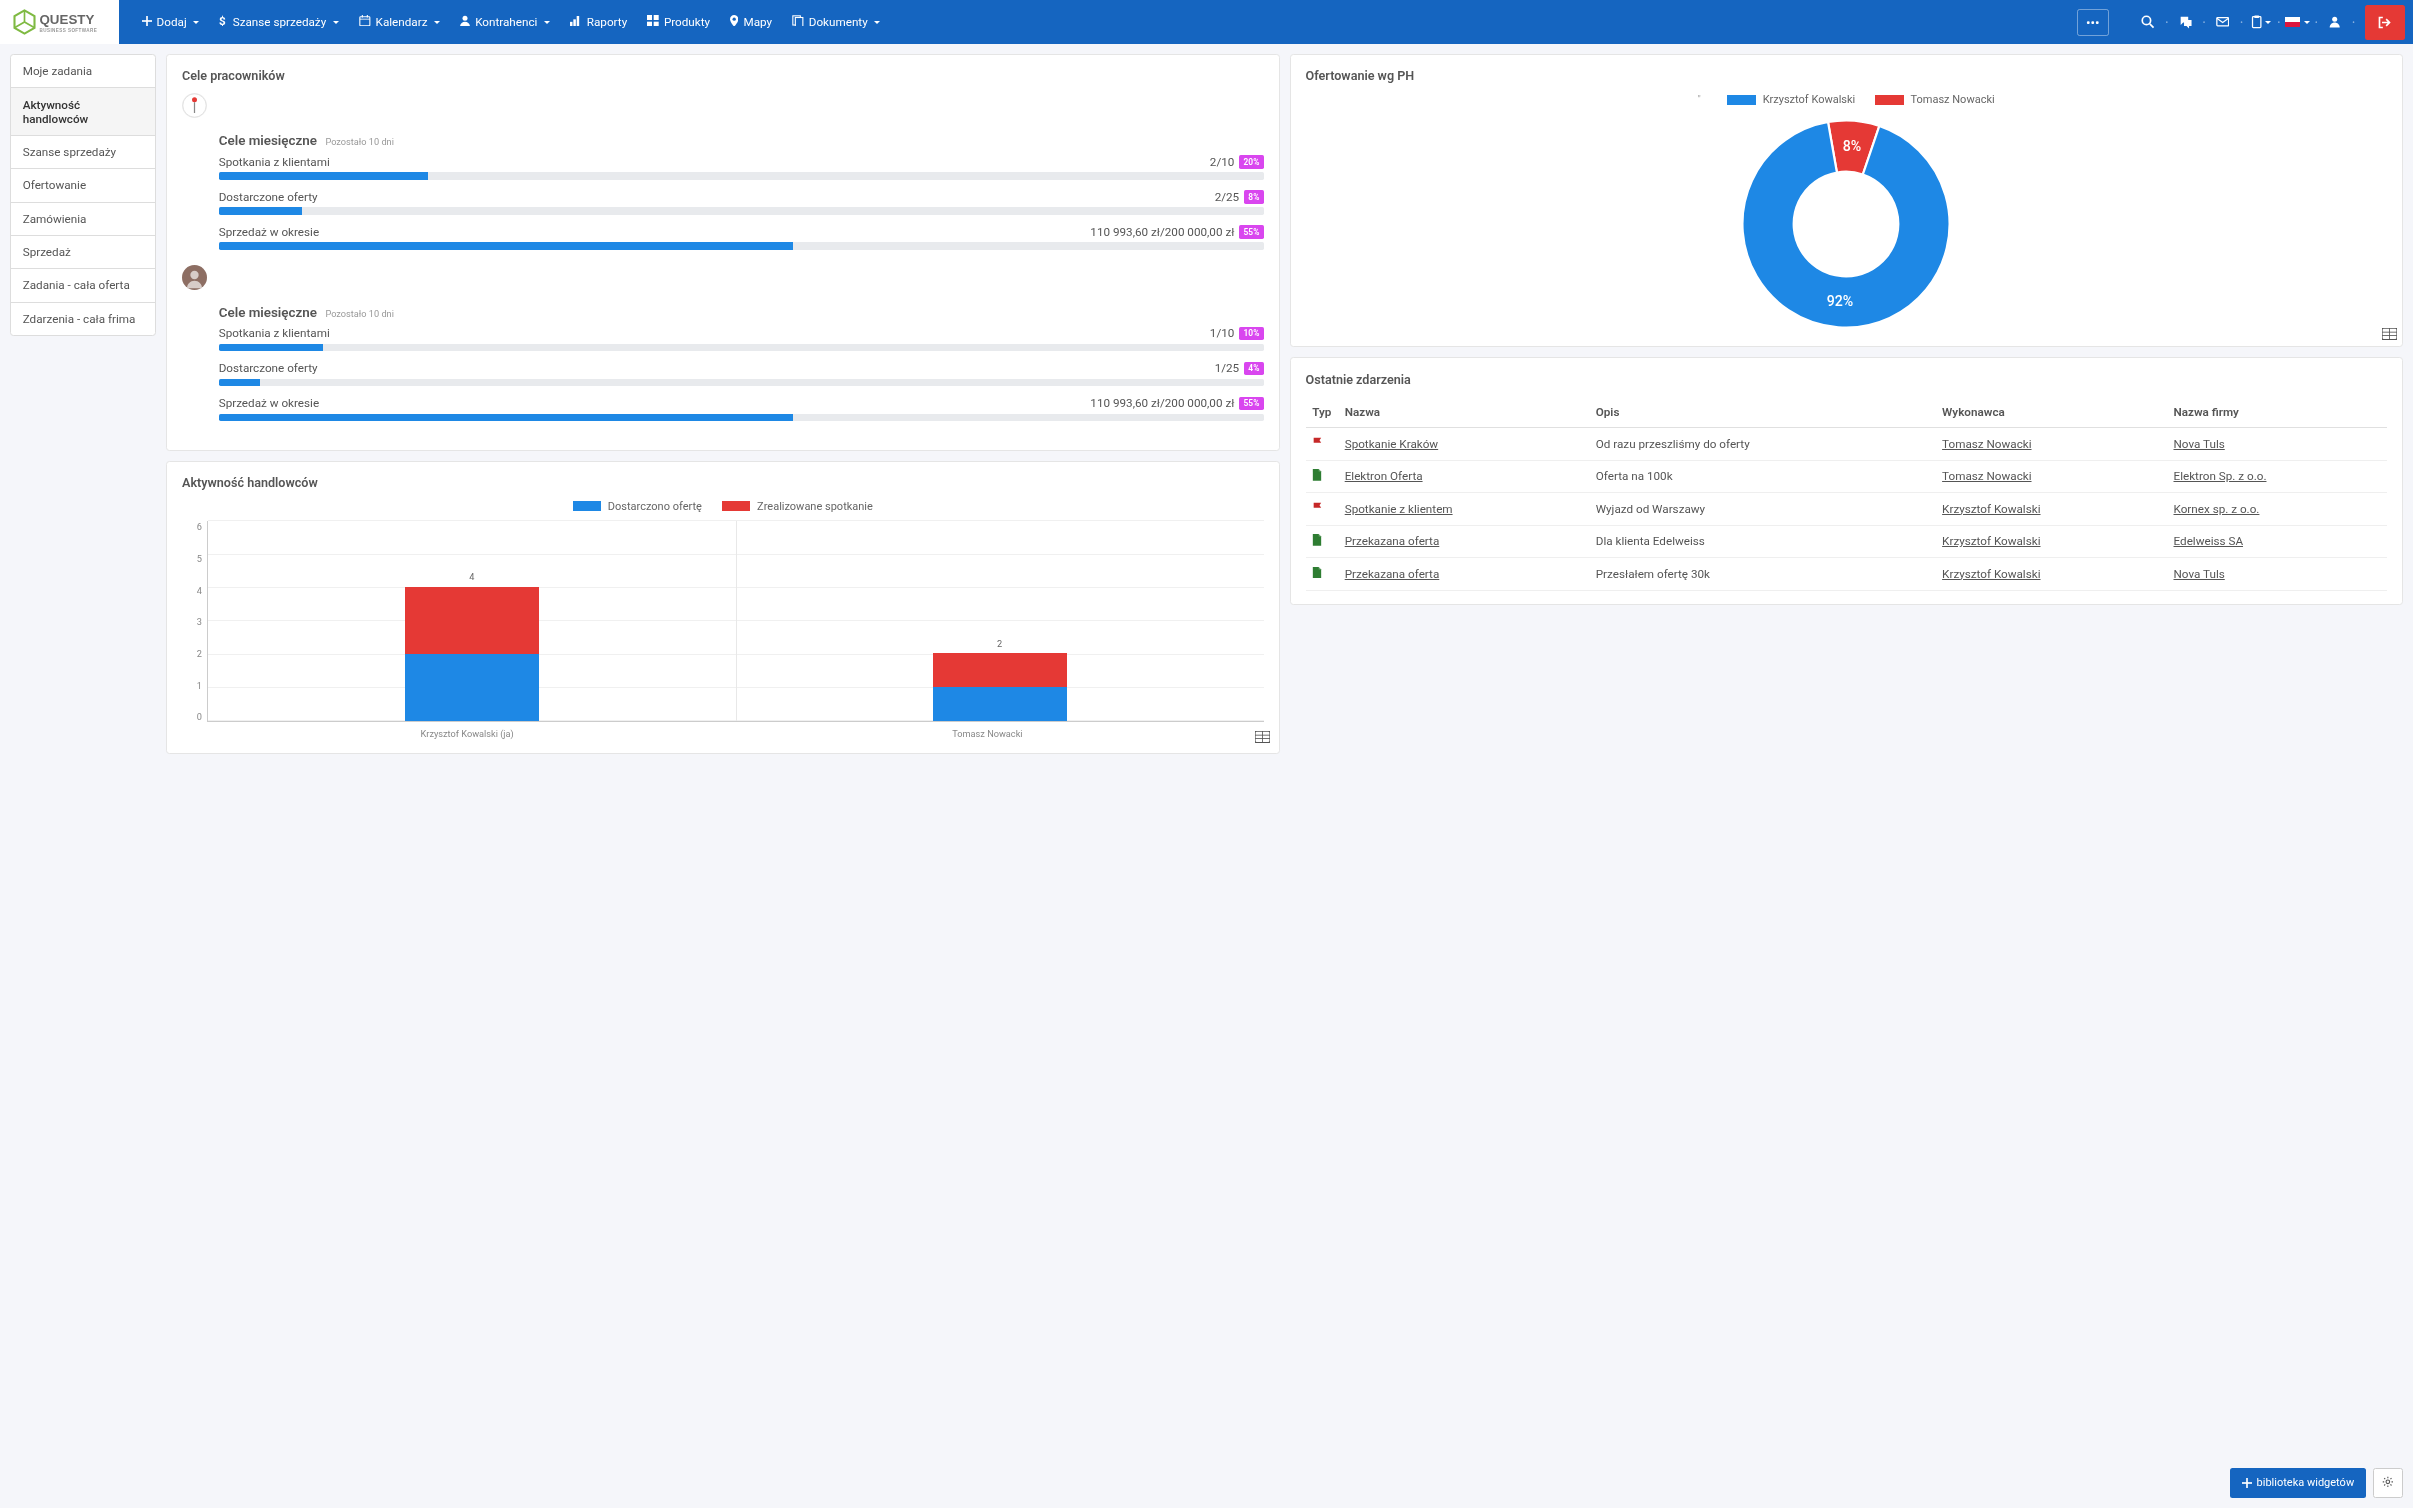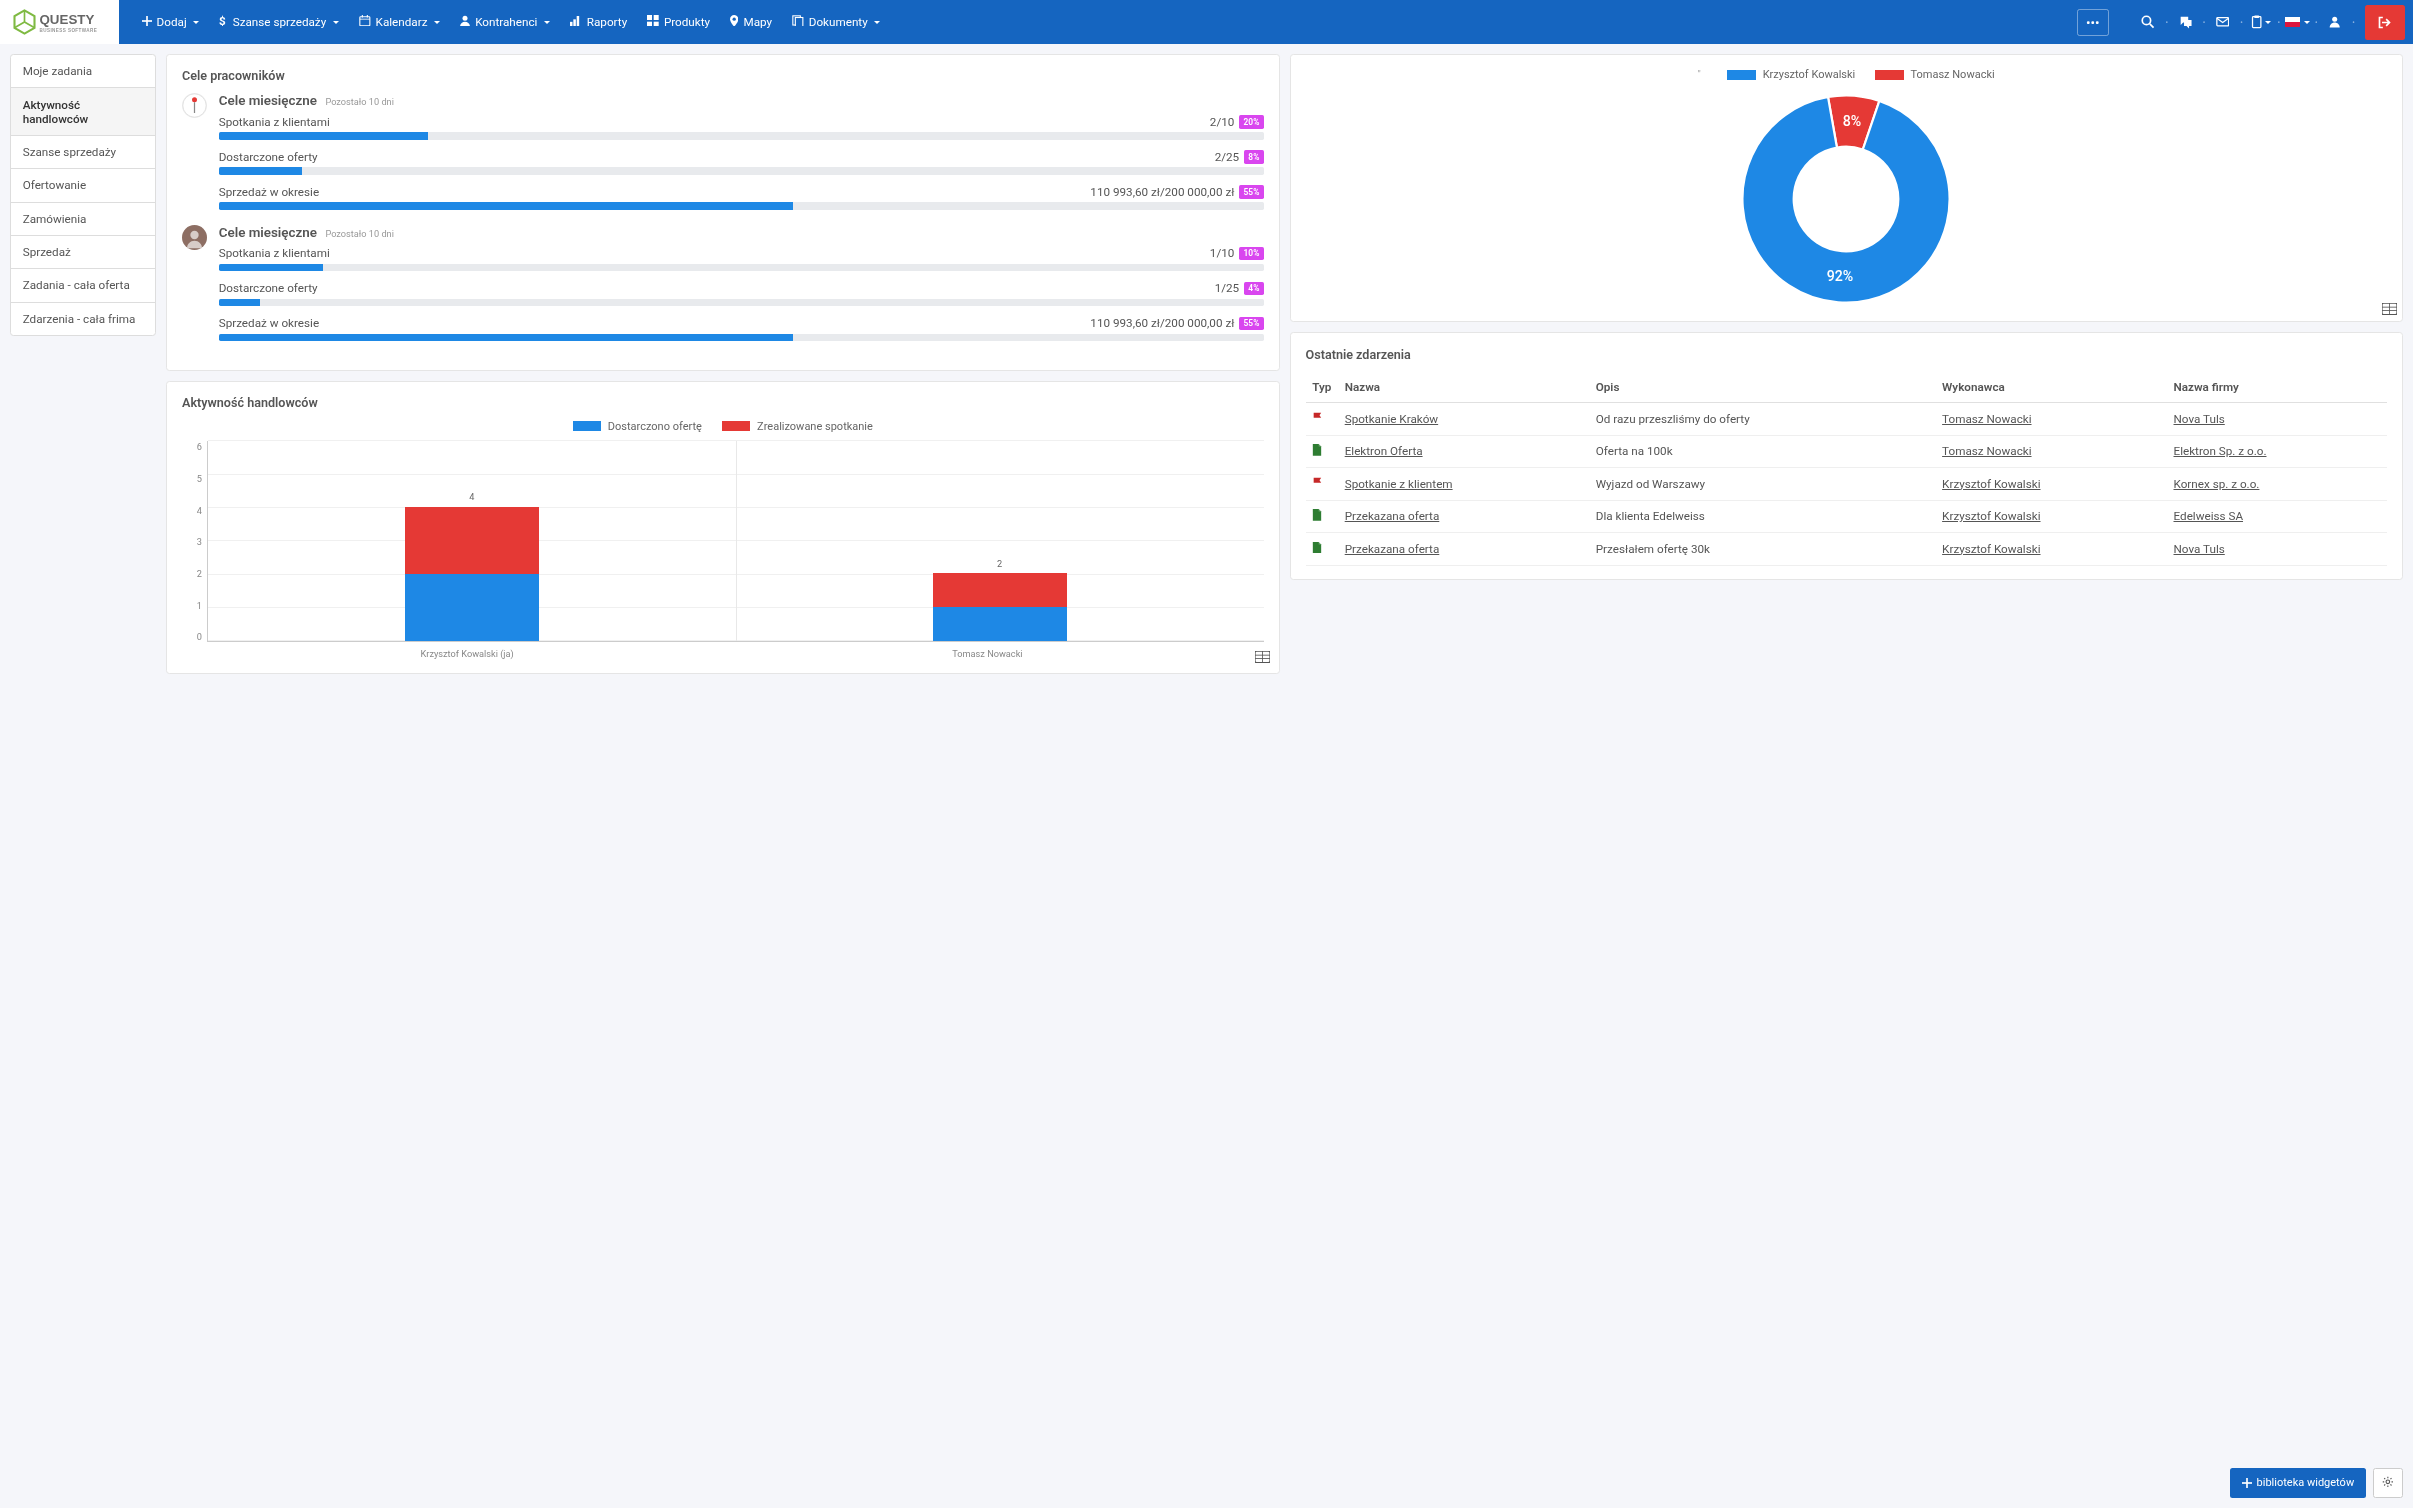--- a/index.html
+++ b/index.html
@@ -26,21 +26,21 @@
 .side-tab.active { background: #f5f5f5; font-weight: 500; color: #333; }
 
 .main { flex: 1; display: flex; gap: 10px; }
 .col { flex: 1; display: flex; flex-direction: column; gap: 10px; }
 .card { background: #fff; border: 0.8px solid #e5e5e5; border-radius: 3.4px; padding: 13.4px 15px; }
 .card-title { font-size: 12.6px; font-weight: 600; color: #555; margin-bottom: 10px; }
 
 .goal-row { display: flex; align-items: flex-start; gap: 11.7px; margin-bottom: 5px; }
 .avatar { width: 25px; height: 25px; border-radius: 50%; background: #eee; flex-shrink: 0; display: flex; align-items: center; justify-content: center; }
 .goal-content { flex: 1; }
-.goal-header { display: flex; align-items: baseline; gap: 8.4px; margin-bottom: 6.7px; }
+.goal-header { display: flex; align-items: baseline; gap: 8.4px; margin-bottom: 6.7px; margin-top: 40px; }
 .goal-title { font-size: 13.4px; font-weight: 600; color: #555; }
 .goal-sub { font-size: 9.2px; color: #999; }
 .goal-item { margin-bottom: 10px; text-align: center; }
 .goal-line { display: flex; justify-content: space-between; align-items: center; margin-bottom: 3.4px; }
 .goal-name { font-size: 11.7px; color: #555; }
 .goal-val { font-size: 11.7px; color: #555; display: flex; align-items: center; gap: 5px; }
 .badge { background: #d946ef; color: #fff; font-size: 8.4px; padding: 1.7px 4.2px; border-radius: 1.7px; font-weight: 600; }
 .prog-bar { width: 100%; height: 7.5px; background: #e8eaed; border-radius: 1.7px; overflow: hidden; }
 .prog-fill { height: 100%; background: #1e88e5; }
 
@@ -387,20 +387,21 @@
               <line x1="0" y1="9" x2="18" y2="9" stroke="#555"></line>
               <line x1="9" y1="0" x2="9" y2="14" stroke="#555"></line>
             </svg>
         </div>
       </div>
     </div>
 
     <div class="col">
 
       <div class="card" style="position:relative;">
+        <div class="card-title">Ofertowanie wg PH</div>
         <div class="chart-legend" id="donut-legend">
             <span style="font-size:9.2px;color:#999;margin-right:6.7px">"</span>
             <div class="legend-item">
               <span class="legend-sw" style="background:#1e88e5"></span>
               <span>Krzysztof Kowalski</span>
             </div>
             <div class="legend-item">
               <span class="legend-sw" style="background:#e53935"></span>
               <span>Tomasz Nowacki</span>
             </div>

